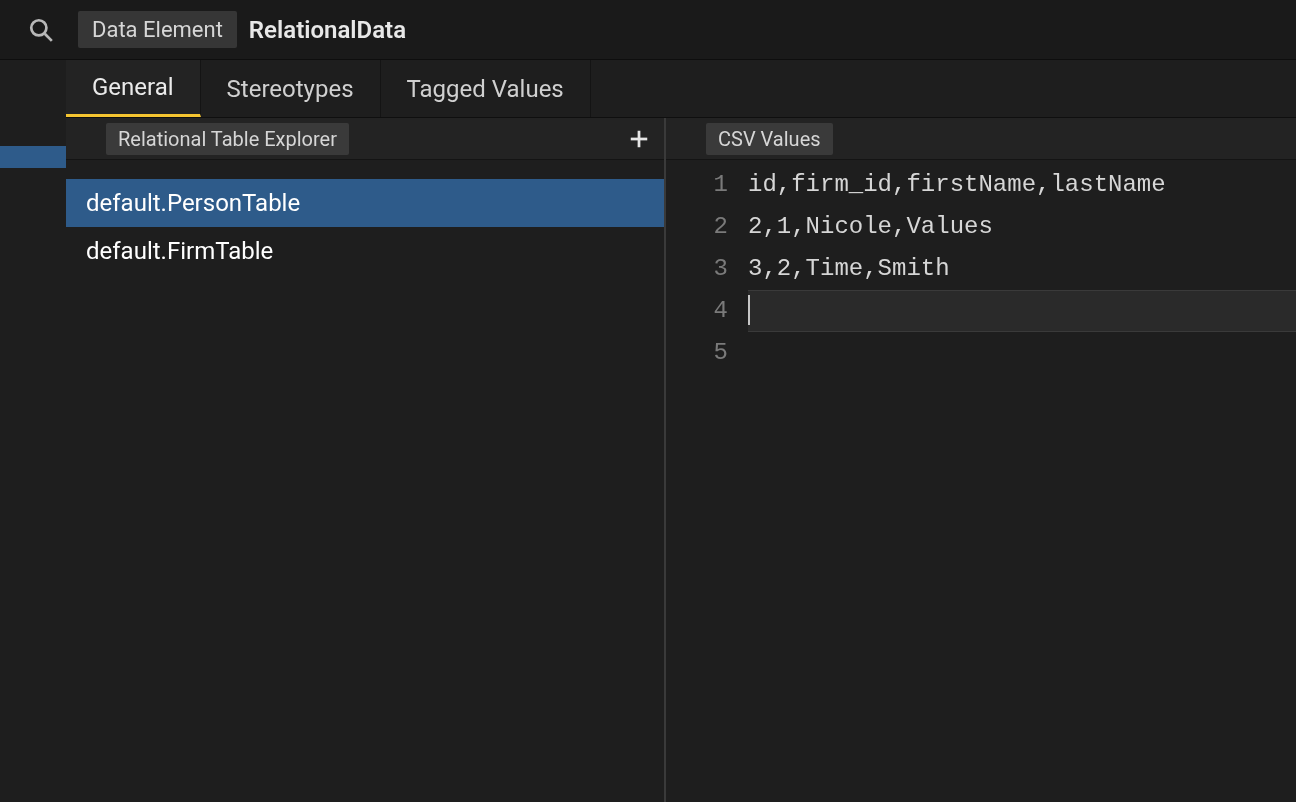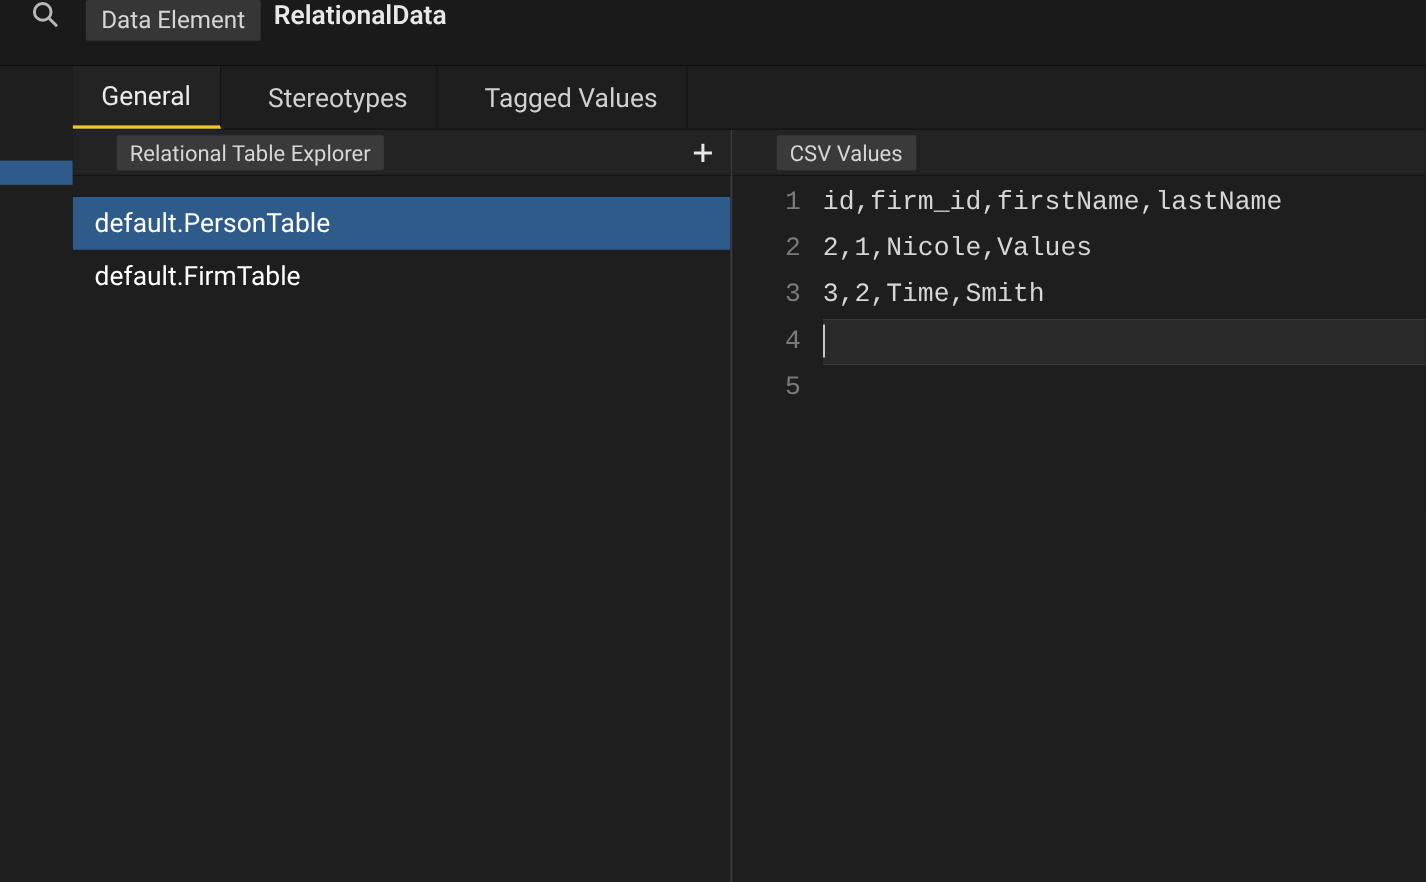--- a/index.html
+++ b/index.html
@@ -8,21 +8,21 @@
     height: 802px;
     background: #1e1e1e;
     color: #d0d0d0;
     font-family: -apple-system, BlinkMacSystemFont, "Segoe UI", Roboto, "Helvetica Neue", Arial, sans-serif;
     overflow: hidden;
   }
 
   
   .topbar {
     display: flex;
-    align-items: flex-start;
+    align-items: center;
     height: 60px;
     background: #1a1a1a;
     border-bottom: 1px solid #0e0e0e;
     padding-left: 16px;
     gap: 12px;
   }
   .search-slot {
     width: 50px;
     display: flex;
     align-items: center;
@@ -68,21 +68,20 @@
     background: #1e1e1e;
   }
 
   
   .tabs {
     display: flex;
     height: 58px;
     align-items: stretch;
     border-bottom: 1px solid #0f0f0f;
     background: #1e1e1e;
-    gap: 17px;
   }
   .tab {
     display: flex;
     align-items: center;
     padding: 0 26px;
     font-size: 24px;
     color: #d0d0d0;
     cursor: pointer;
     border-right: 1px solid #141414;
   }

